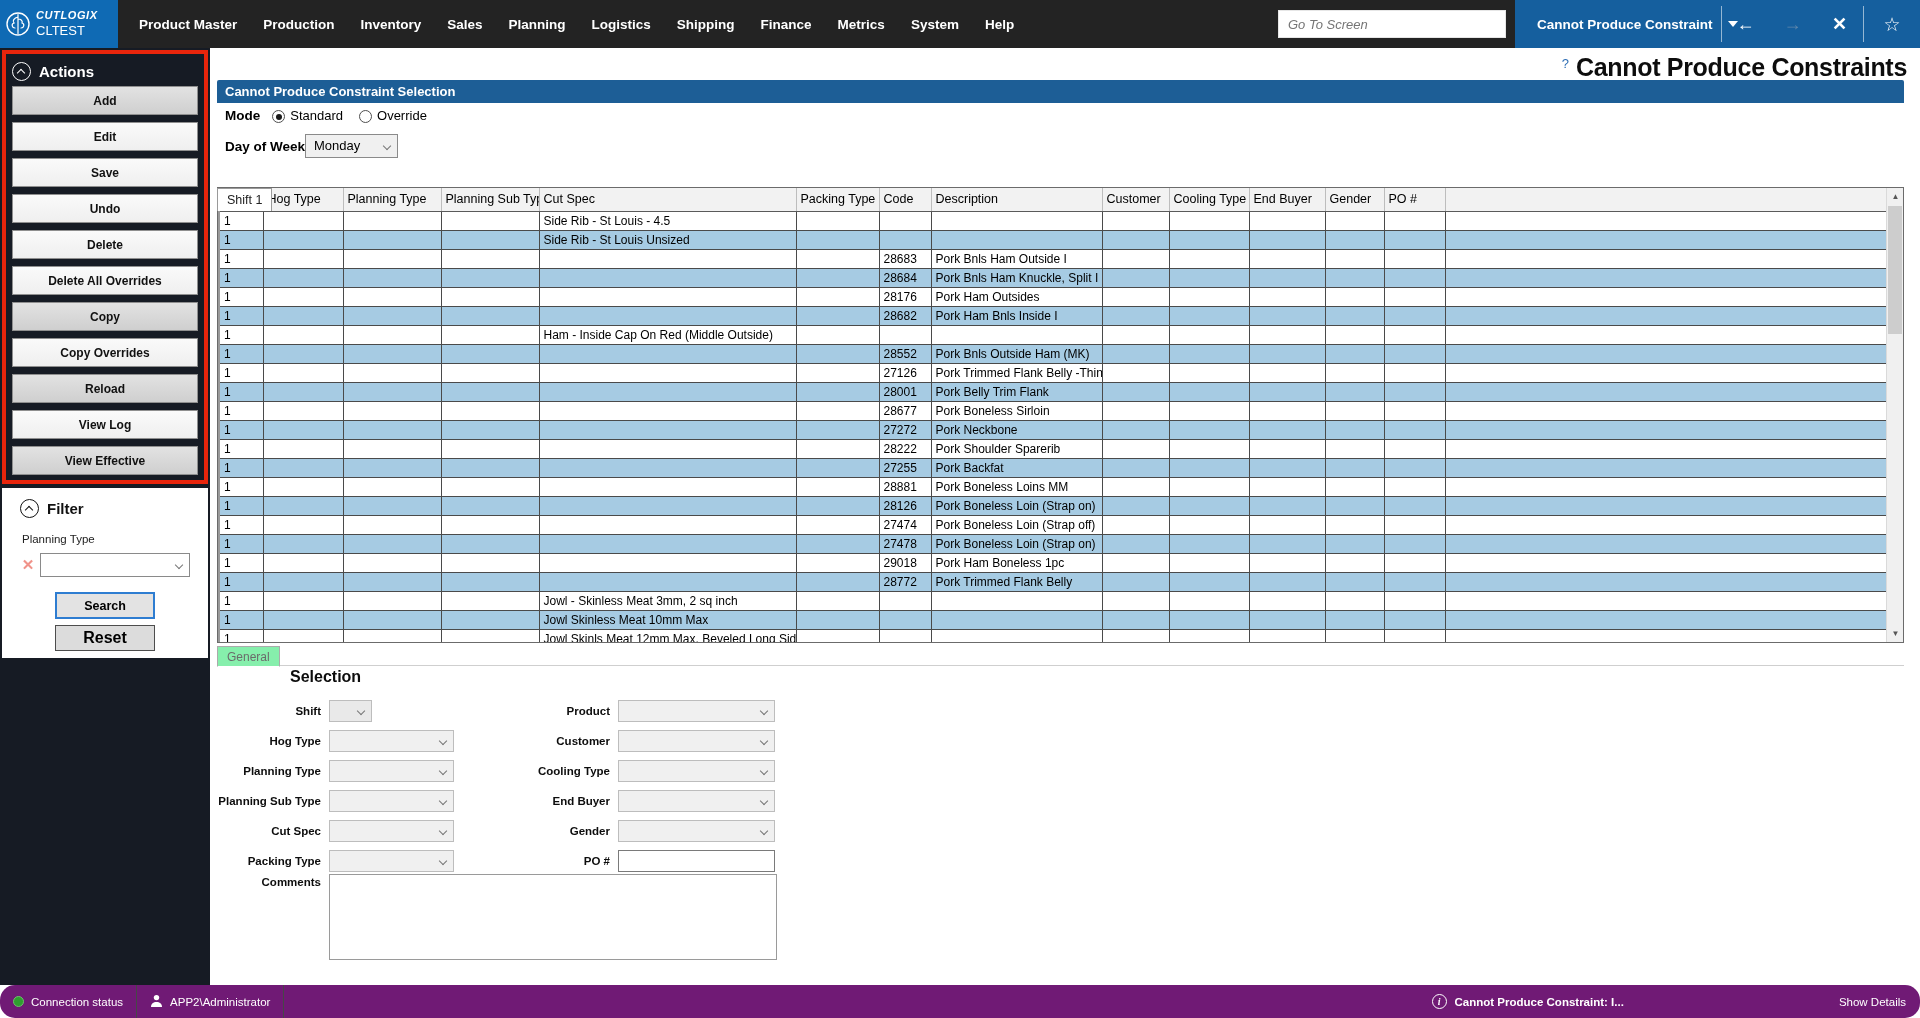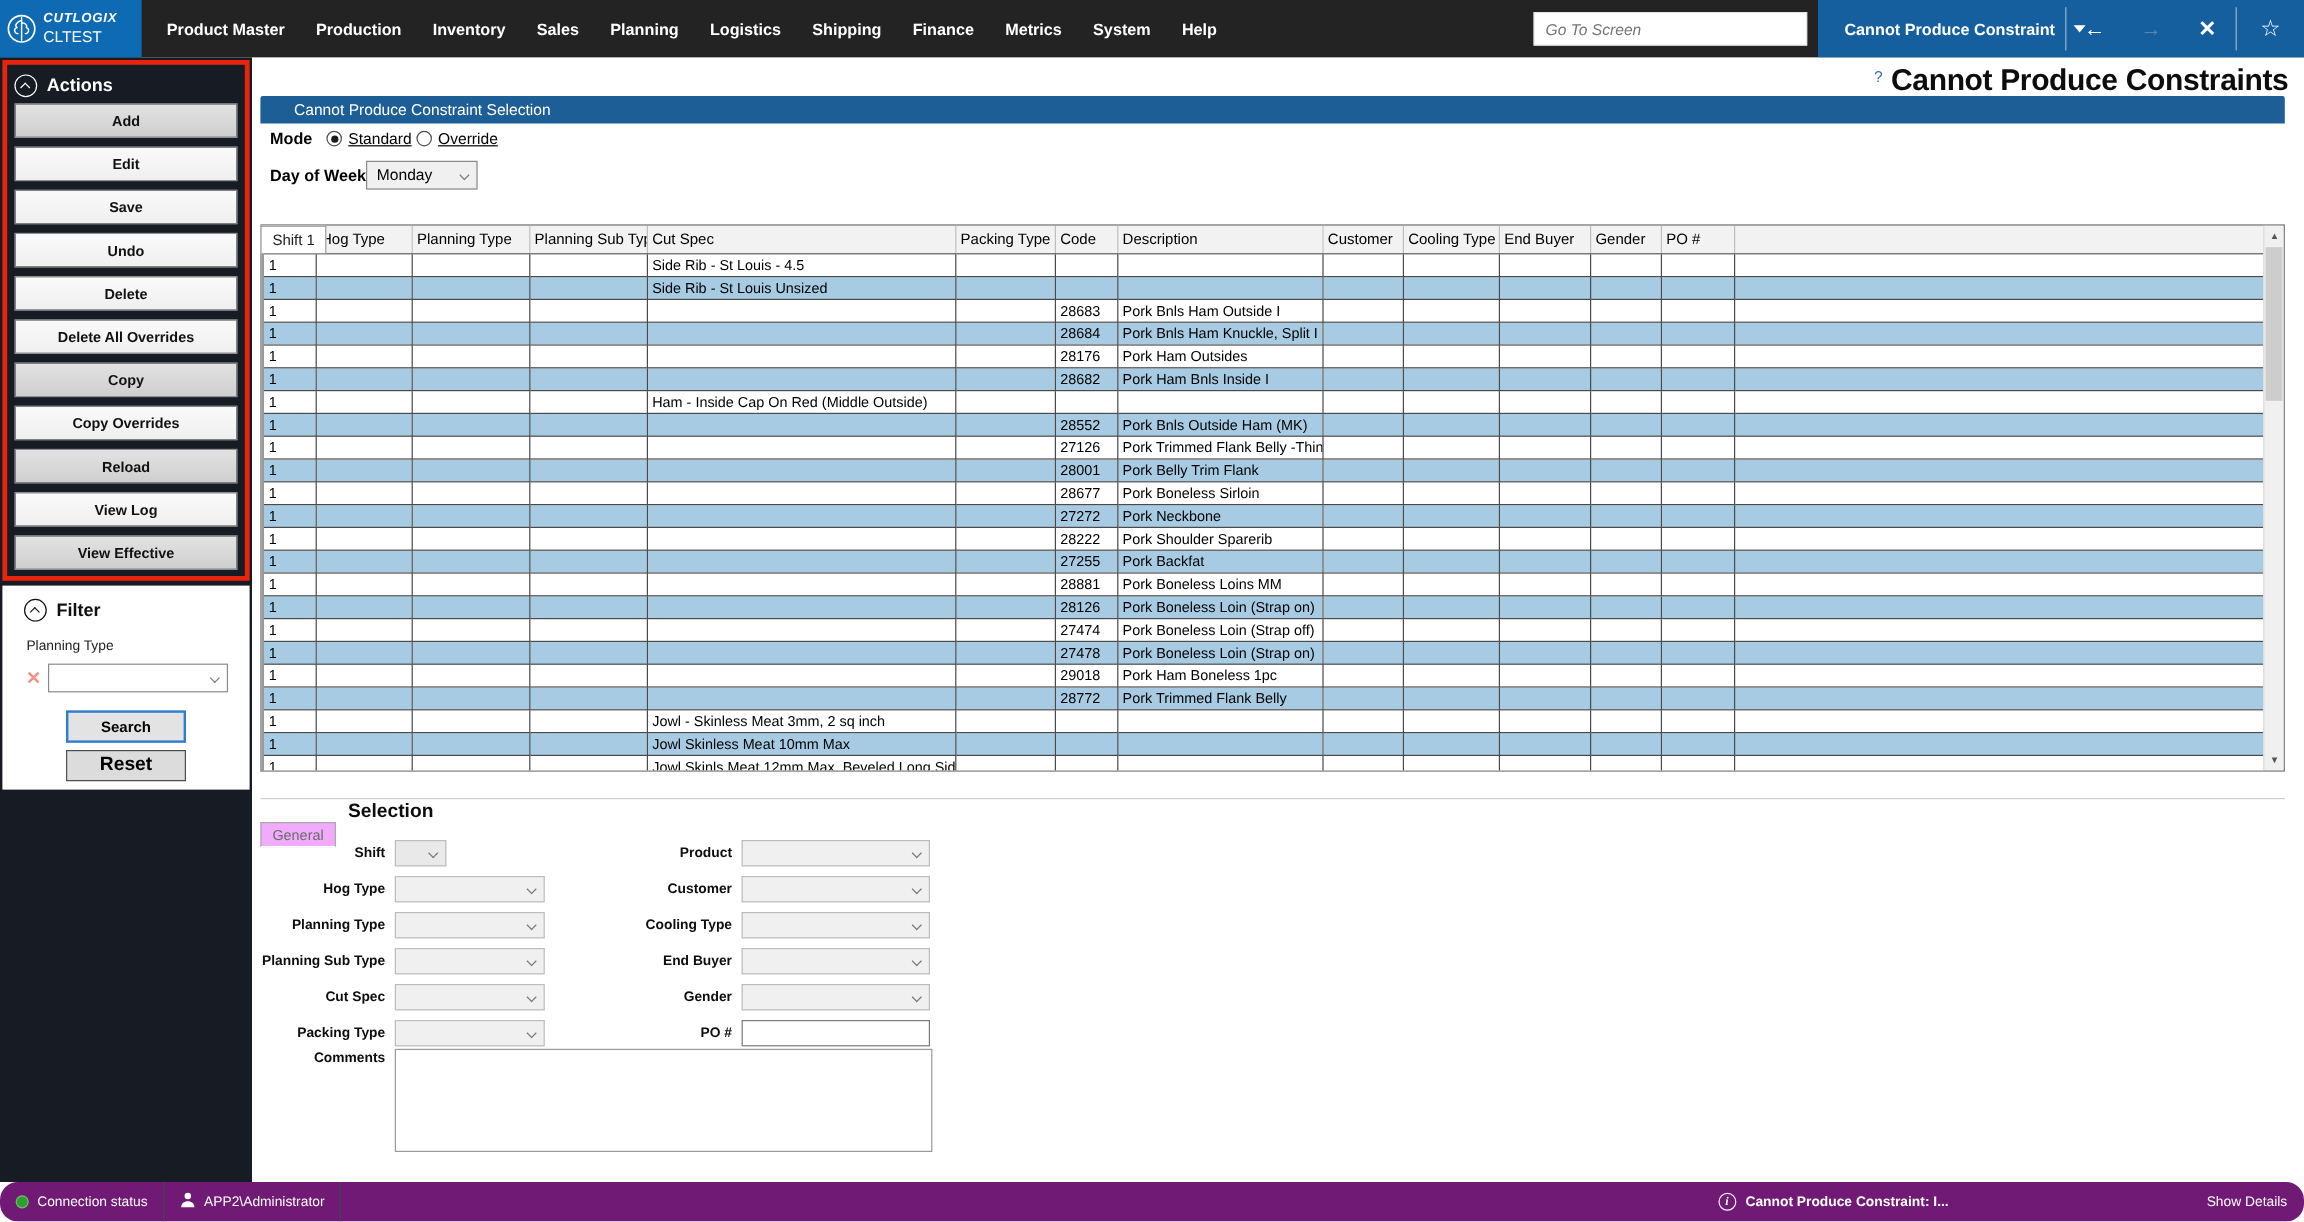--- a/index.html
+++ b/index.html
@@ -43,25 +43,25 @@
   .chev { position:absolute; right:7px; top:8px; width:6px; height:6px; border-right:1.5px solid #777; border-bottom:1.5px solid #777; transform:rotate(45deg); }
   .search-btn { display:block; margin:15px auto 0; width:100px; height:27px; background:#e3e3e3; border:2px solid #2e7dd1; font-weight:600; font-size:12.5px; cursor:pointer; font-family:"Liberation Sans",sans-serif; }
   .reset-btn { display:block; margin:6px auto 0; width:100px; height:26px; background:#dcdcdc; border:1px solid #4d4d4d; font-weight:600; font-size:16px; cursor:pointer; font-family:"Liberation Sans",sans-serif; }
 
   
   .main { position:absolute; left:210px; top:48px; right:0; bottom:33px; background:#fff; }
   .page-title-row { position:absolute; top:5px; right:13px; display:flex; align-items:center; gap:7px; }
   .help-link { color:#2f6fb5; font-size:13px; position:relative; top:-4px; cursor:pointer; }
   .page-title { font-size:25px; font-weight:bold; color:#0d0d0d; letter-spacing:-.3px; }
 
-  .section-bar { position:absolute; left:7px; top:32px; width:1687px; height:23px; background:var(--header,#1d5e96); color:#fff; font-weight:normal; font-size:13px; line-height:23px; padding-left:28px; border-radius:2px 2px 0 0; }
+  .section-bar { position:absolute; left:7px; top:32px; width:1687px; height:23px; background:var(--header,#1d5e96); color:#fff; font-weight:bold; font-size:13px; line-height:23px; padding-left:8px; border-radius:2px 2px 0 0; }
 
   .mode-row { position:absolute; left:15px; top:60px; display:flex; align-items:center; font-size:13px; }
   .mode-label { font-weight:bold; font-size:13.5px; margin-right:12px; }
-  .radio-opt { display:flex; align-items:center; gap:5px; margin-right:4px; cursor:pointer;text-decoration:underline; }
+  .radio-opt { display:flex; align-items:flex-end; gap:5px; margin-right:16px; cursor:pointer; }
   .radio { width:13px; height:13px; border:1px solid #4f4f4f; border-radius:50%; position:relative; background:#fff; }
   .radio.selected::after { content:""; position:absolute; left:2.5px; top:2.5px; width:6px; height:6px; border-radius:50%; background:#1a1a1a; }
 
   .dow-row { position:absolute; left:15px; top:86px; display:flex; align-items:center; }
   .dow-label { font-weight:bold; font-size:13.5px; }
   .dow-select { position:relative; width:93px; height:24px; background:#f0f0f0; border:1px solid #8a8a8a; font-size:13px; line-height:22px; padding-left:8px; cursor:pointer; }
 
   .tabs { position:absolute; left:7px; top:116px; display:flex; align-items:flex-end;margin-top:24px; }
   .tab { height:21px; line-height:20px; padding:0 9px; font-size:12.5px; background:#ececec; border:1px solid #9a9a9a; margin-right:-1px; color:#222; cursor:pointer; }
   .tab.active { height:23px; line-height:23px; background:#fff; border-bottom:none; position:relative; z-index:2; }
@@ -71,21 +71,21 @@
   table.grid { border-collapse:collapse; table-layout:fixed; width:1668px; }
   .grid th { background:#f2f2f2; border-right:1px solid #bdbdbd; border-bottom:1px solid #5a5a5a; font-weight:normal; font-size:12.5px; text-align:left; padding:4px 4px 5px; white-space:nowrap; overflow:hidden; }
   .grid td { height:19px; font-size:12px; padding:0 4px; border-right:1px solid #4a4a4a; border-bottom:1px solid #4a4a4a; white-space:nowrap; overflow:hidden; background:#fff; }
   .grid tbody tr:nth-child(even) td { background:var(--rowblue,#a6cbe3); }
   .vscroll { position:absolute; top:0; right:0; bottom:0; width:17px; background:#f0f0f0; border-left:1px solid #dadada; }
   .vs-arrow { position:absolute; left:0; width:17px; height:17px; color:#555; font-size:8px; text-align:center; line-height:17px; cursor:pointer; }
   .vs-up { top:0; } .vs-down { bottom:0; }
   .vs-thumb { position:absolute; left:1px; right:1px; top:18px; height:128px; background:#cdcdcd; cursor:pointer; }
 
   .detail-tabs { position:absolute; left:7px; top:597px; width:1687px; height:21px; border-bottom:1px solid #cfcfcf; }
-  .gen-tab { display:inline-block; height:21px; line-height:20px; padding:0 9px; border:1px solid #ababab; border-bottom:1px solid #fff; background:#f0abfc; color:#6b6b6b; font-size:12px; position:relative; top:1px; cursor:pointer;margin-top:39px; }
+  .gen-tab { display:inline-block; height:21px; line-height:20px; padding:0 9px; border:1px solid #ababab; border-bottom:1px solid #fff; background:#86efac; color:#6b6b6b; font-size:12px; position:relative; top:1px; cursor:pointer; }
 
   .sel-heading { position:absolute; left:80px; top:620px; font-size:16px; font-weight:bold; color:#0d0d0d; }
   .form-col { position:absolute; top:652px; display:flex; flex-direction:column; gap:8px; }
   .form-left { left:8px; }
   .form-right { left:302px; }
   .frow { display:flex; align-items:center; height:22px; }
   .frow .flabel { text-align:right; font-weight:bold; font-size:11.5px; margin-right:8px; color:#0d0d0d; }
   .form-left .flabel { width:103px; }
   .form-right .flabel { width:98px; }
   .control { position:relative; height:22px; border:1px solid #bdbdbd; background:#f0f0f0; cursor:default; }

